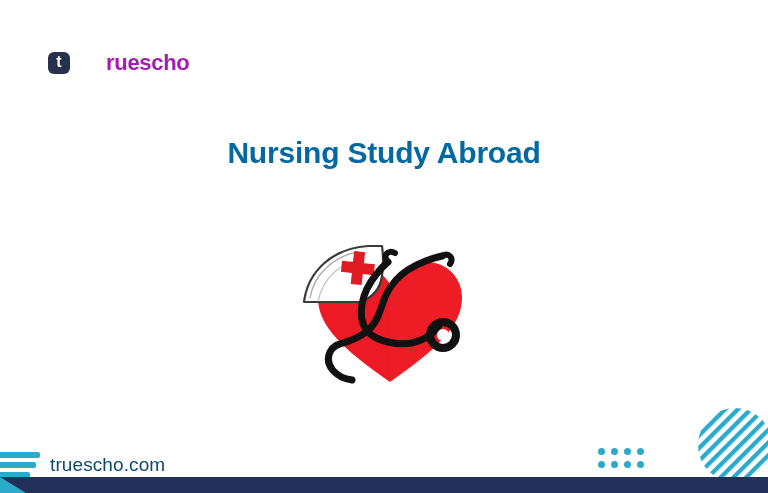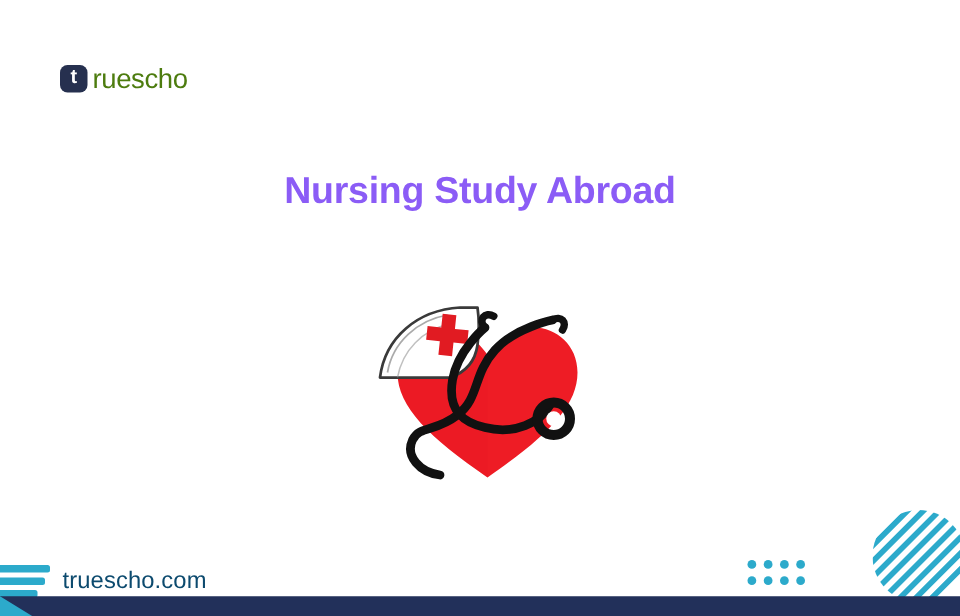--- a/index.html
+++ b/index.html
@@ -29,36 +29,37 @@
     display:flex; align-items:center; justify-content:center;
     color:#ffffff;
     font-size:16px;
     font-weight:700;
     line-height:1;
     font-family:"Liberation Sans", sans-serif;
     padding-bottom:2px;
   }
   .brand-word {
     font-size:22px;
-    font-weight:400;
+    font-weight:700;
     letter-spacing:-0.3px;
-    color:#4d7c0f;
+    color:#a21caf;
     line-height:1;
+    margin-left:32px;
   }
 
   
   .title-wrap {
     position:absolute;
     left:0; right:0; top:133px;
     text-align:center;
   }
   .title-line {
     font-size:30px;
     font-weight:700;
-    color:#8b5cf6;
+    color:#0369a1;
     letter-spacing:-0.2px;
     line-height:40px;
     white-space:nowrap;
   }
 
   
   .art {
     position:absolute;
     left:292px; top:232px;
     width:196px; height:162px;

